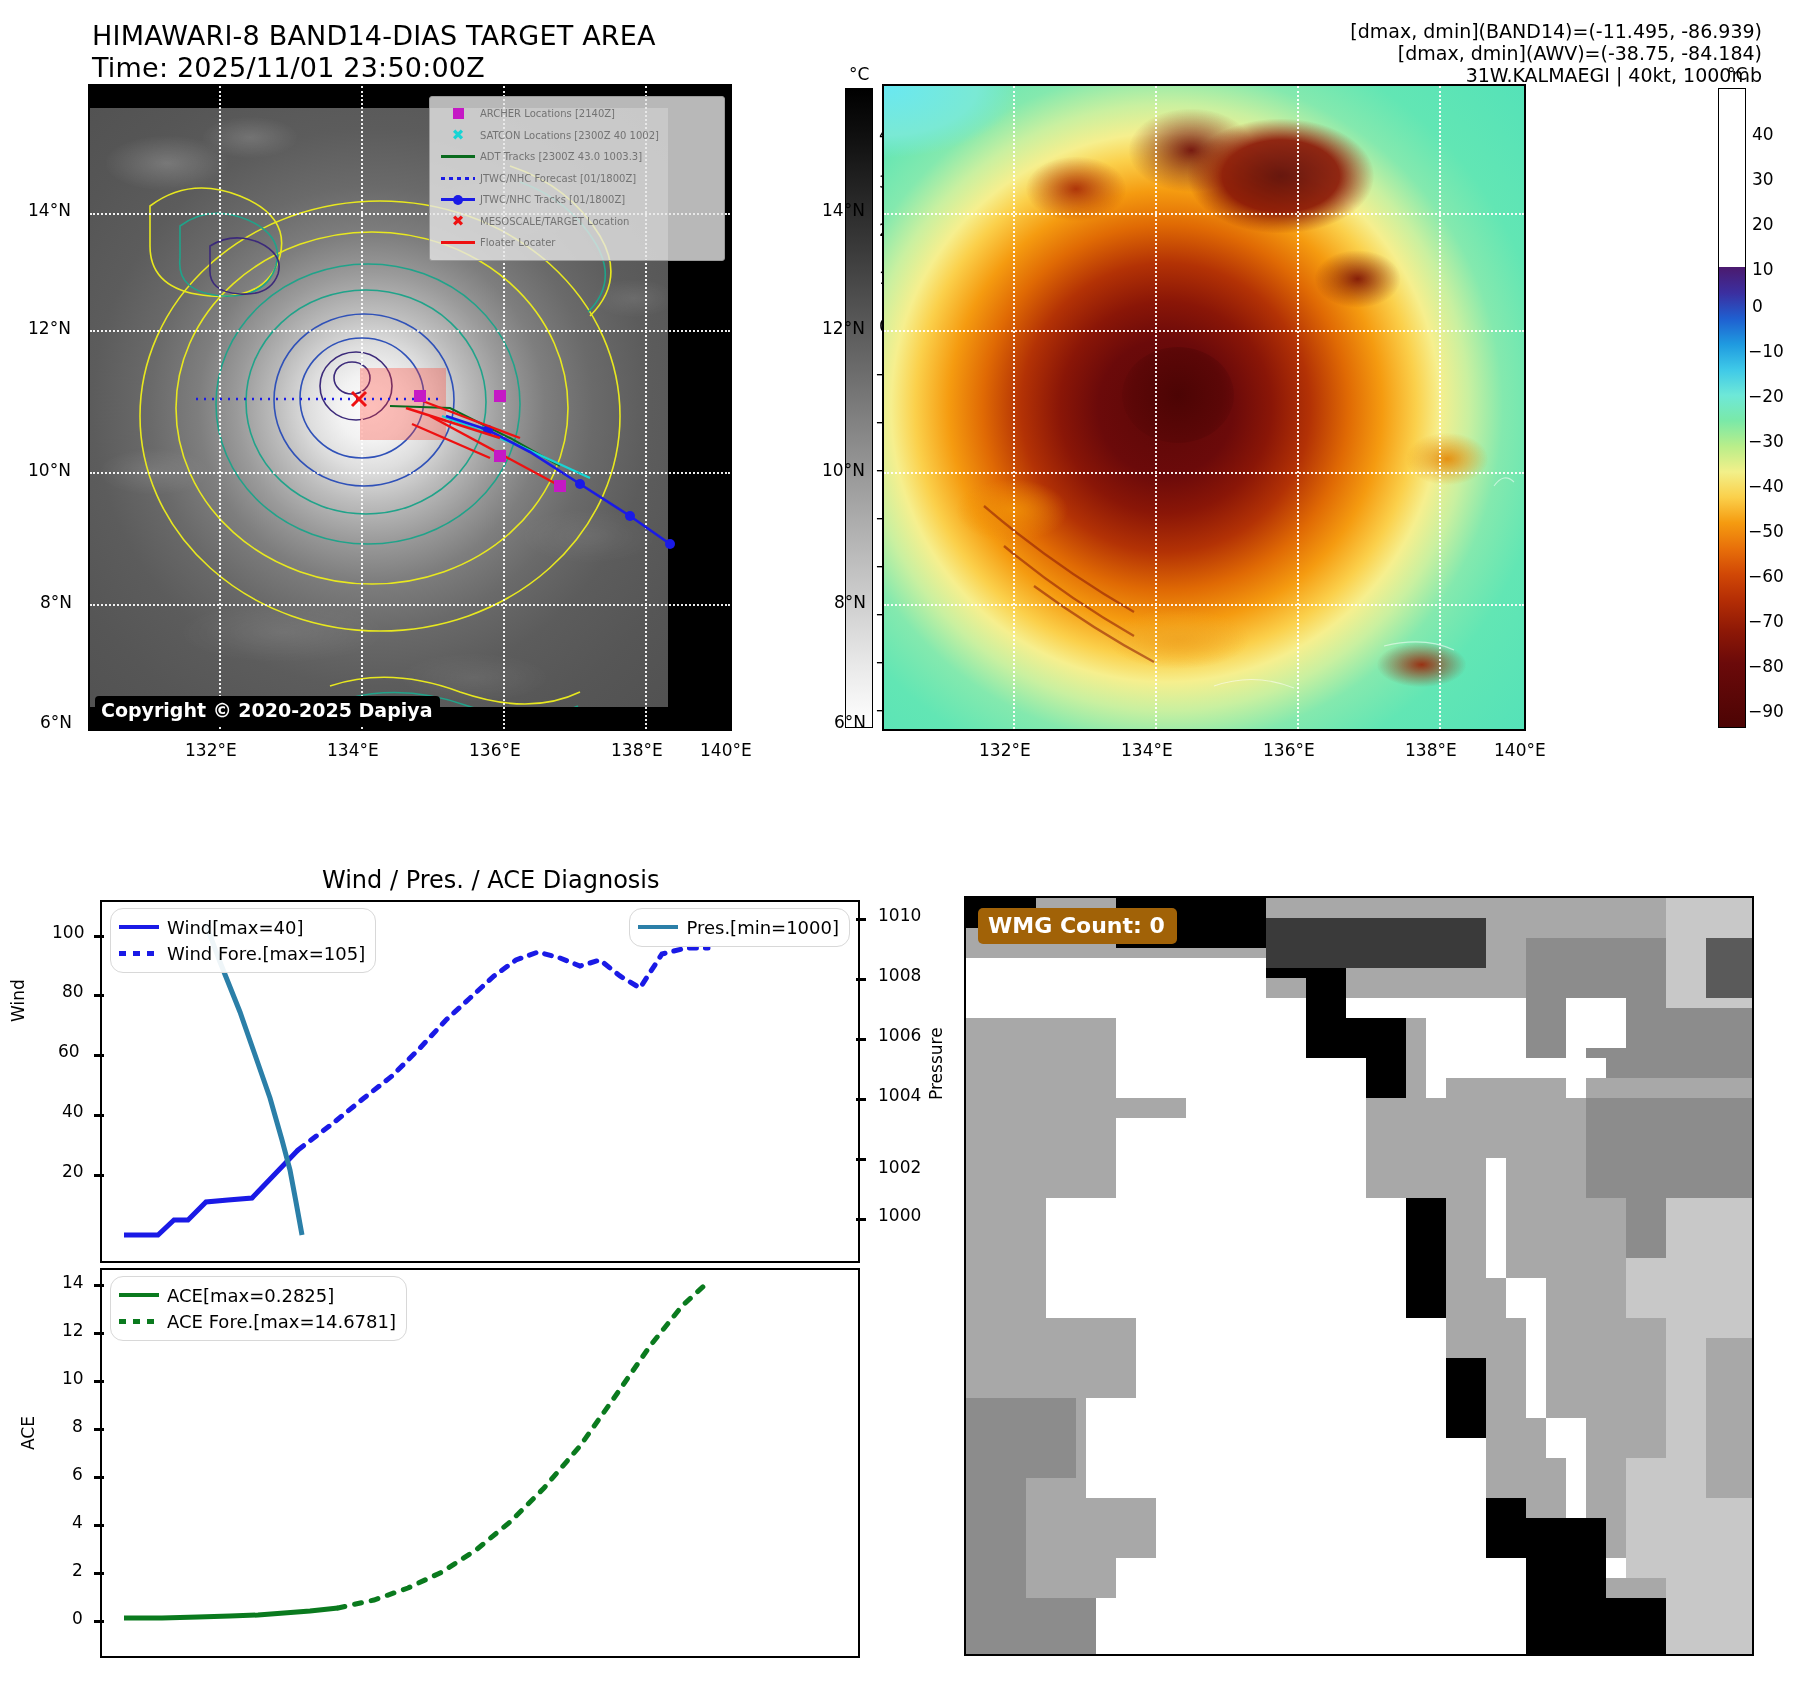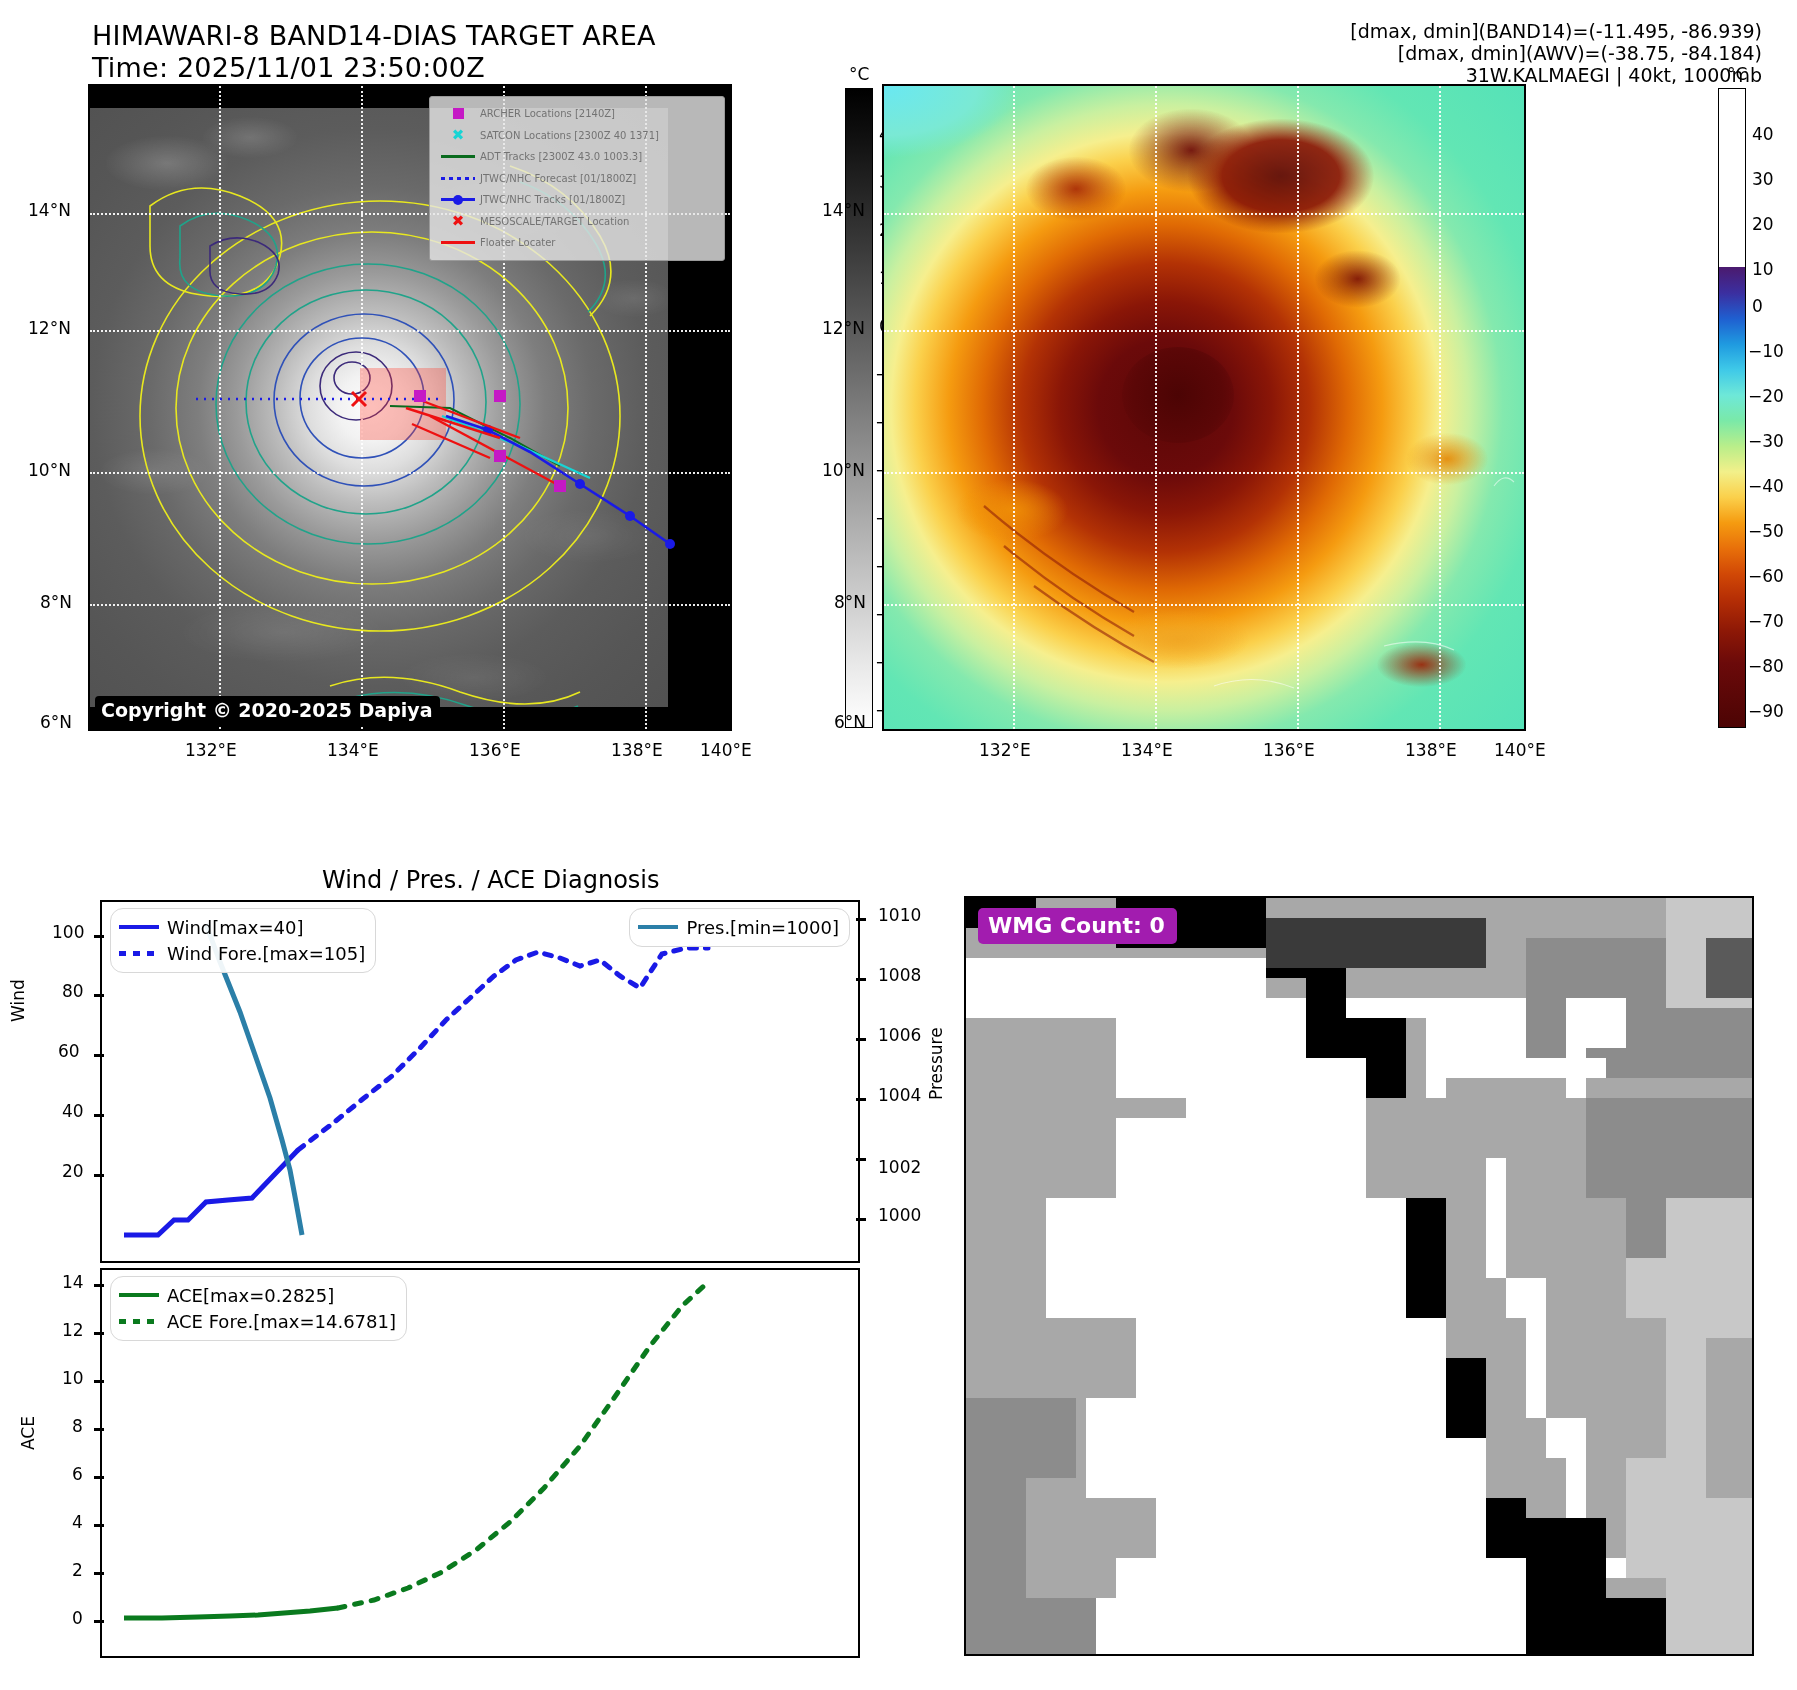--- a/index.html
+++ b/index.html
@@ -150,21 +150,21 @@
   .ch-lg-row { display: flex; align-items: center; height: 26px; }
   .ch-lg-key { width: 48px; flex: 0 0 48px; display:flex; align-items:center; }
   .ch-lg-txt { font-size: 18px; color: #000; white-space: nowrap; }
   .key-solid { width: 40px; height: 4px; }
   .key-dotted { width: 40px; height: 5px; }
 
   
   #wmg-panel { position: absolute; left: 964px; top: 896px; width: 790px; height: 760px; border: 2px solid #000; background: #fff; overflow: hidden; }
   .wmg-badge {
     position: absolute; left: 12px; top: 10px;
-    background: #a21caf; color: #fff;
+    background: #a16207; color: #fff;
     font-size: 22px; font-weight: bold;
     padding: 5px 12px 6px 10px; border-radius: 5px;
     z-index: 5;
   }
 
   svg { display: block; overflow: visible; }
 </style>
 </head>
 <body>
 
@@ -272,21 +272,21 @@
     <div class="lg-row">
       <span class="lg-key">
           <span class="k-sq"></span>
         </span>
       <span class="lg-txt">ARCHER Locations [2140Z]</span>
     </div>
     <div class="lg-row">
       <span class="lg-key">
           <span class="k-x" style="color:#18d4d4;">✖</span>
         </span>
-      <span class="lg-txt">SATCON Locations [2300Z 40 1371]</span>
+      <span class="lg-txt">SATCON Locations [2300Z 40 1002]</span>
     </div>
     <div class="lg-row">
       <span class="lg-key">
           <span class="k-line" style="background:#0a6b1e;"></span>
         </span>
       <span class="lg-txt">ADT Tracks [2300Z 43.0 1003.3]</span>
     </div>
     <div class="lg-row">
       <span class="lg-key">
           <span class="k-dots"></span>

